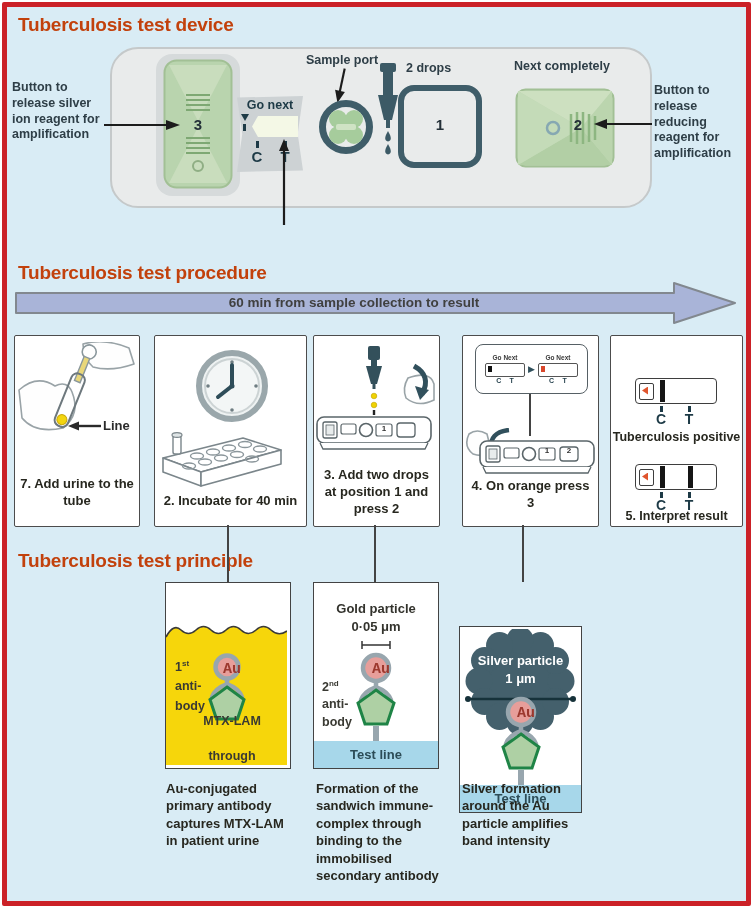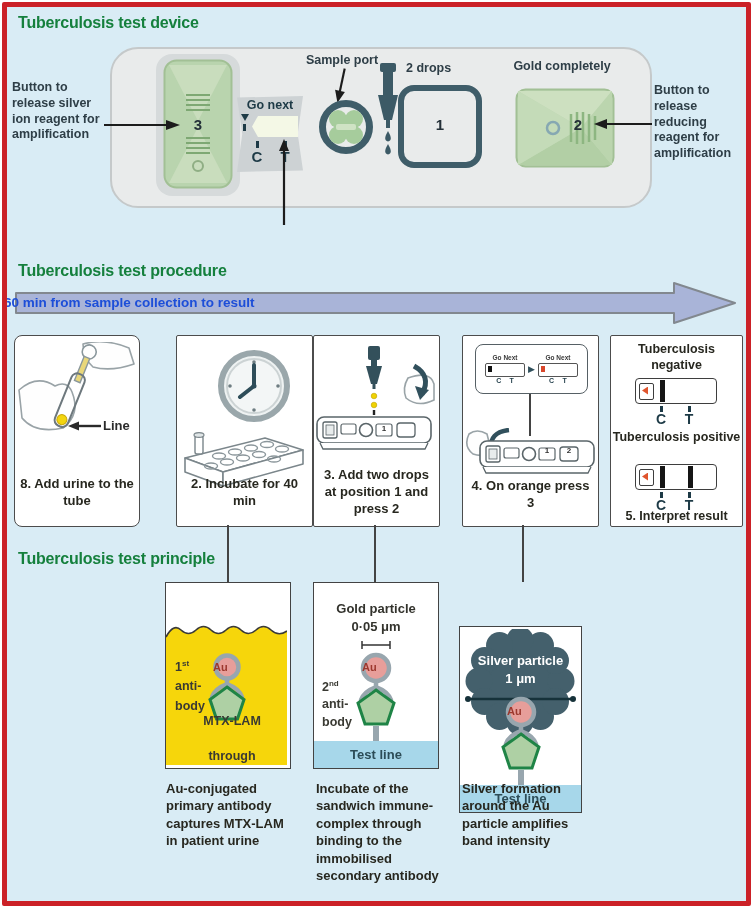--- a/index.html
+++ b/index.html
@@ -1,39 +1,39 @@
 <!DOCTYPE html>
 <html><head>
 <meta charset="utf-8">
 <style>
   html,body{margin:0;padding:0;background:#fff;}
   .canvas{position:relative;width:753px;height:908px;background:#fff;font-family:"Liberation Sans",sans-serif;overflow:hidden;}
   .bg{position:absolute;inset:7px;background:#d9ecf5;}
   .frame{position:absolute;inset:2px;border:5px solid #cb2127;border-radius:2px;pointer-events:none;z-index:60;}
   .abs{position:absolute;}
-  .sec-title{position:absolute;font-size:16px;font-weight:700;color:#15803d;letter-spacing:-0.2px;}
+  .sec-title{position:absolute;font-size:19px;font-weight:700;color:#c2410c;letter-spacing:-0.2px;}
   .lbl{position:absolute;font-size:12.5px;font-weight:600;color:#2e3e47;line-height:1.26;}
   .slate{color:#1d3a46;}
   .num{position:absolute;text-align:center;font-weight:700;font-size:15px;color:#243038;}
   .cap{position:absolute;font-size:13px;font-weight:600;color:#27271f;line-height:1.3;text-align:center;}
   .pcap{position:absolute;font-size:13px;font-weight:600;color:#27271f;line-height:1.34;}
   .stepbox{position:absolute;top:335px;height:190px;background:#fff;border:1.6px solid #4c4c4c;border-radius:2px;}
   .panel{position:absolute;top:582px;height:185px;background:#fff;border:1.6px solid #434343;}
   .vline{position:absolute;width:1.6px;background:#434343;}
   .band{position:absolute;left:0;right:0;bottom:0;height:27px;background:#a7d7ea;text-align:center;font-weight:700;font-size:13px;color:#2c4c57;line-height:27px;}
-  .au-label{position:absolute;text-align:left;font-weight:700;font-size:11px;color:#9c382e;}
+  .au-label{position:absolute;text-align:right;font-weight:700;font-size:15px;color:#9c382e;font-family:Liberation Mono, monospace;}
   .device-body{position:absolute;left:110px;top:47px;width:538px;height:157px;background:#e9ebeb;border:2px solid #c5c9ca;border-radius:28px;}
   .btn-backing{position:absolute;left:156px;top:54px;width:84px;height:142px;background:#d6dadb;border-radius:16px;}
   .graytab{position:absolute;left:237px;top:96px;width:66px;height:76px;background:#cdd2d4;clip-path:polygon(0 2%,100% 0,92% 50%,100% 98%,0 100%,8% 50%);}
   .gonext-window{position:absolute;left:252px;top:116px;width:46px;height:21px;background:#f4f8e6;clip-path:polygon(0 50%,13% 0,100% 0,100% 100%,13% 100%);}
   .dash{position:absolute;width:3px;height:7px;background:#1d3a46;}
   .tri-down{position:absolute;width:0;height:0;border-left:4px solid transparent;border-right:4px solid transparent;border-top:7px solid #1d3a46;}
   .port-ring{position:absolute;left:319px;top:100px;width:54px;height:54px;border:7px solid #3f5d69;border-radius:50%;background:#e9ebeb;box-sizing:border-box;}
   .well{position:absolute;left:398px;top:85px;width:84px;height:83px;border:6px solid #3f5d69;border-radius:16px;box-sizing:border-box;}
-  .banner-text{position:absolute;left:4px;top:295px;width:680px;text-align:left;font-size:13.5px;font-weight:700;color:#1d4ed8;}
+  .banner-text{position:absolute;left:14px;top:295px;width:680px;text-align:center;font-size:13.5px;font-weight:700;color:#404040;}
   .mini-label{font-size:6.5px;font-weight:700;color:#3a3a3a;text-align:center;line-height:1.1;}
   .mini-rect{width:38px;height:12px;border:1.2px solid #555;border-radius:2px;position:relative;margin:1px auto 0;background:#fff;}
   .mini-ind{position:absolute;left:2px;top:2px;width:4px;height:6px;}
   .mini-ind.dark{background:#111;}
   .mini-ind.orange{background:#d9472b;}
   .mini-ct{display:flex;justify-content:space-around;width:26px;margin:0 auto;font-size:7px;font-weight:700;color:#1d3a46;}
   .inset{position:absolute;left:12px;top:8px;width:111px;height:48px;border:1.6px solid #566065;border-radius:8px;background:#fff;display:flex;align-items:center;justify-content:center;gap:3px;}
   .mini-arrow{font-size:9px;color:#31505c;line-height:1;}
   .rwrap{position:absolute;width:82px;height:50px;}
   .rstrip{position:absolute;left:0;top:0;width:82px;height:26px;background:#fff;border:1.6px solid #3e3e3e;border-radius:4px;box-sizing:border-box;}
@@ -119,21 +119,21 @@
       <rect x="12" y="57" width="4" height="8"></rect>
       <path d="M14,68 C10.5,74 10,77.5 14,78.5 C18,77.5 17.5,74 14,68 Z"></path>
       <path d="M14,81 C10.5,87 10,90.5 14,91.5 C18,90.5 17.5,87 14,81 Z"></path>
     </g>
   </svg>
   <div class="lbl" style="left:406px;top:61px;width:62px;">2 drops</div>
 
   <div class="well"></div>
   <div class="num" style="left:398px;top:116px;width:84px;">1</div>
 
-  <div class="lbl" style="left:506px;top:59px;width:112px;text-align:center;">Gold completely</div>
+  <div class="lbl" style="left:506px;top:59px;width:112px;text-align:center;">Next completely</div>
   <svg class="abs" style="left:515px;top:88px;" width="100" height="80" viewBox="0 0 100 80">
     <rect x="1.5" y="1.5" width="97" height="77" rx="9" fill="#c0d8b5" stroke="#a2c095" stroke-width="2"></rect>
     <polygon points="3,3 97,3 66,40" fill="#cde0c0"></polygon>
     <polygon points="3,77 97,77 66,40" fill="#b2cfa5"></polygon>
     <polygon points="3,3 66,40 3,77" fill="#c4dbb8"></polygon>
     <polygon points="97,3 97,77 66,40" fill="#bbd5ae"></polygon>
     <circle cx="38" cy="40" r="6" fill="none" stroke="#86a8b2" stroke-width="2.5"></circle>
     <g stroke="#8db681" stroke-width="2.5">
       <line x1="56" y1="26" x2="56" y2="54"></line>
         <line x1="62" y1="24" x2="62" y2="56"></line>
@@ -153,40 +153,40 @@
     <line x1="7" y1="10" x2="7" y2="86" stroke="#1c1c1c" stroke-width="2.2"></line>
       <polygon points="7,0 2,12 12,12" fill="#1c1c1c"></polygon>
   </svg>
 
   <div class="sec-title" style="left:18px;top:262px;">Tuberculosis test procedure</div>
   <svg class="abs" style="left:14px;top:281px;" width="724" height="44" viewBox="0 0 724 44">
     <polygon points="2,12 660,12 660,2 721,22 660,42 660,32 2,32" fill="#a9b4d8" stroke="#82888f" stroke-width="2" stroke-linejoin="round"></polygon>
   </svg>
   <div class="banner-text">60 min from sample collection to result</div>
 
-  <div class="stepbox" style="left:14px;width:124px;border-radius:8px;">
+  <div class="stepbox" style="left:14px;width:124px;">
     <svg class="abs" style="left:2px;top:6px;" width="120" height="104" viewBox="0 0 120 104">
       <g fill="#fefefe" stroke="#99a3a7" stroke-width="1.6" stroke-linejoin="round">
         <path d="M66,2 Q88,-4 112,6 L117,22 Q94,30 76,25 Q66,16 66,2 Z"></path>
         <path d="M2,48 Q20,32 38,44 Q50,38 55,50 Q64,72 46,86 Q18,92 5,76 Z"></path>
       </g>
       <g transform="rotate(22 52 60)">
         <circle cx="52" cy="6" r="7" fill="#fefefe" stroke="#8a979c" stroke-width="1.6"></circle>
         <rect x="49" y="12" width="6" height="26" fill="#e9d77a" stroke="#8a979c" stroke-width="1.4"></rect>
         <rect x="45" y="30" width="14" height="56" rx="6" fill="none" stroke="#6d787d" stroke-width="2"></rect>
         <circle cx="52" cy="79" r="5" fill="#f3d50e" stroke="#c9a90b" stroke-width="1"></circle>
       </g>
       <line x1="60" y1="84" x2="84" y2="84" stroke="#2a2a2a" stroke-width="2.4"></line>
       <polygon points="51,84 62,79.5 62,88.5" fill="#2a2a2a"></polygon>
     </svg>
     <div class="abs" style="left:88px;top:82px;font-size:13px;font-weight:700;color:#2b2b2b;">Line</div>
-    <div class="cap" style="left:4px;right:4px;bottom:16px;">8. Add urine to the tube</div>
-  </div>
-
-  <div class="stepbox" style="left:176px;width:135px;">
+    <div class="cap" style="left:4px;right:4px;bottom:16px;">7. Add urine to the tube</div>
+  </div>
+
+  <div class="stepbox" style="left:154px;width:135px;padding-left:16px;">
     <svg class="abs" style="left:40px;top:13px;" width="74" height="74" viewBox="0 0 74 74">
       <circle cx="37" cy="37" r="33" fill="#eef2f2" stroke="#9aa7ab" stroke-width="6"></circle>
       <circle cx="37" cy="37" r="27" fill="#f3f6f6" stroke="#ccd3d4" stroke-width="2"></circle>
       <g fill="#6e7d82">
           <circle cx="37" cy="13" r="1.8"></circle>
           <circle cx="61" cy="37" r="1.8"></circle>
           <circle cx="37" cy="61" r="1.8"></circle>
           <circle cx="13" cy="37" r="1.8"></circle>
         </g>
       <g stroke="#2e4d59" stroke-width="4" stroke-linecap="round">
@@ -287,21 +287,20 @@
         <rect x="60" y="8" width="16" height="12" rx="2" fill="#fff" stroke="#5a6569" stroke-width="1.2"></rect>
         <rect x="81" y="7" width="18" height="14" rx="3" fill="#fff" stroke="#5a6569" stroke-width="1.3"></rect>
       </g>
     </svg>
     <div class="minidigit" style="left:78px;top:110px;">1</div>
     <div class="minidigit" style="left:100px;top:110px;">2</div>
     <div class="cap" style="left:4px;right:4px;bottom:14px;">4. On orange press 3</div>
   </div>
 
   <div class="stepbox" style="left:610px;width:131px;">
-    <div class="b5title" style="top:6px;">Tuberculosis negative</div>
     <div class="rwrap" style="left:24px;top:42px;">
       <div class="rstrip">
         <div class="rbox">
             <span class="rorange"></span>
           </div>
         <div class="rbar" style="left:24px;"></div>
       </div>
       <div class="rtick" style="left:25px;"></div>
       <div class="rtick" style="left:53px;"></div>
       <div class="rletter" style="left:18px;">C</div>
@@ -362,21 +361,21 @@
       <path d="M49,31 v6 M49,37 C41,40 36,44 34,50 M49,37 C57,40 62,44 64,50" fill="none" stroke="#98a6ae" stroke-width="4.5" stroke-linecap="round"></path>
       <circle cx="49" cy="18" r="13" fill="#e79e9a" stroke="#98a6ae" stroke-width="4.5"></circle>
       <polygon points="49,40 67,53 60,74 38,74 31,53" fill="#aed0a4" stroke="#1f8446" stroke-width="3"></polygon>
     </svg>
     <div class="au-label" style="left:48px;top:78px;width:28px;">Au</div>
     <div class="ab-word" style="left:8px;top:96px;"><span>2</span><sup>nd</sup></div>
     <div class="ab-word" style="left:8px;top:114px;">anti-</div>
     <div class="ab-word" style="left:8px;top:132px;">body</div>
     <div class="band">Test line</div>
   </div>
-  <div class="pcap" style="left:316px;top:780px;width:138px;">Incubate of the sandwich immune-complex through binding to the immobilised secondary antibody</div>
+  <div class="pcap" style="left:316px;top:780px;width:138px;">Formation of the sandwich immune-complex through binding to the immobilised secondary antibody</div>
 
   <div class="panel" style="left:459px;width:121px;margin-top:44px;">
     <svg class="abs" style="left:0;top:2px;" width="121" height="110" viewBox="0 0 121 110">
       <g fill="#44606c">
         <circle cx="60" cy="52" r="36"></circle>
         <circle cx="101" cy="52" r="13.5"></circle>
           <circle cx="95.5" cy="31.5" r="13.5"></circle>
           <circle cx="80.5" cy="16.5" r="13.5"></circle>
           <circle cx="60" cy="11" r="13.5"></circle>
           <circle cx="39.5" cy="16.5" r="13.5"></circle>

